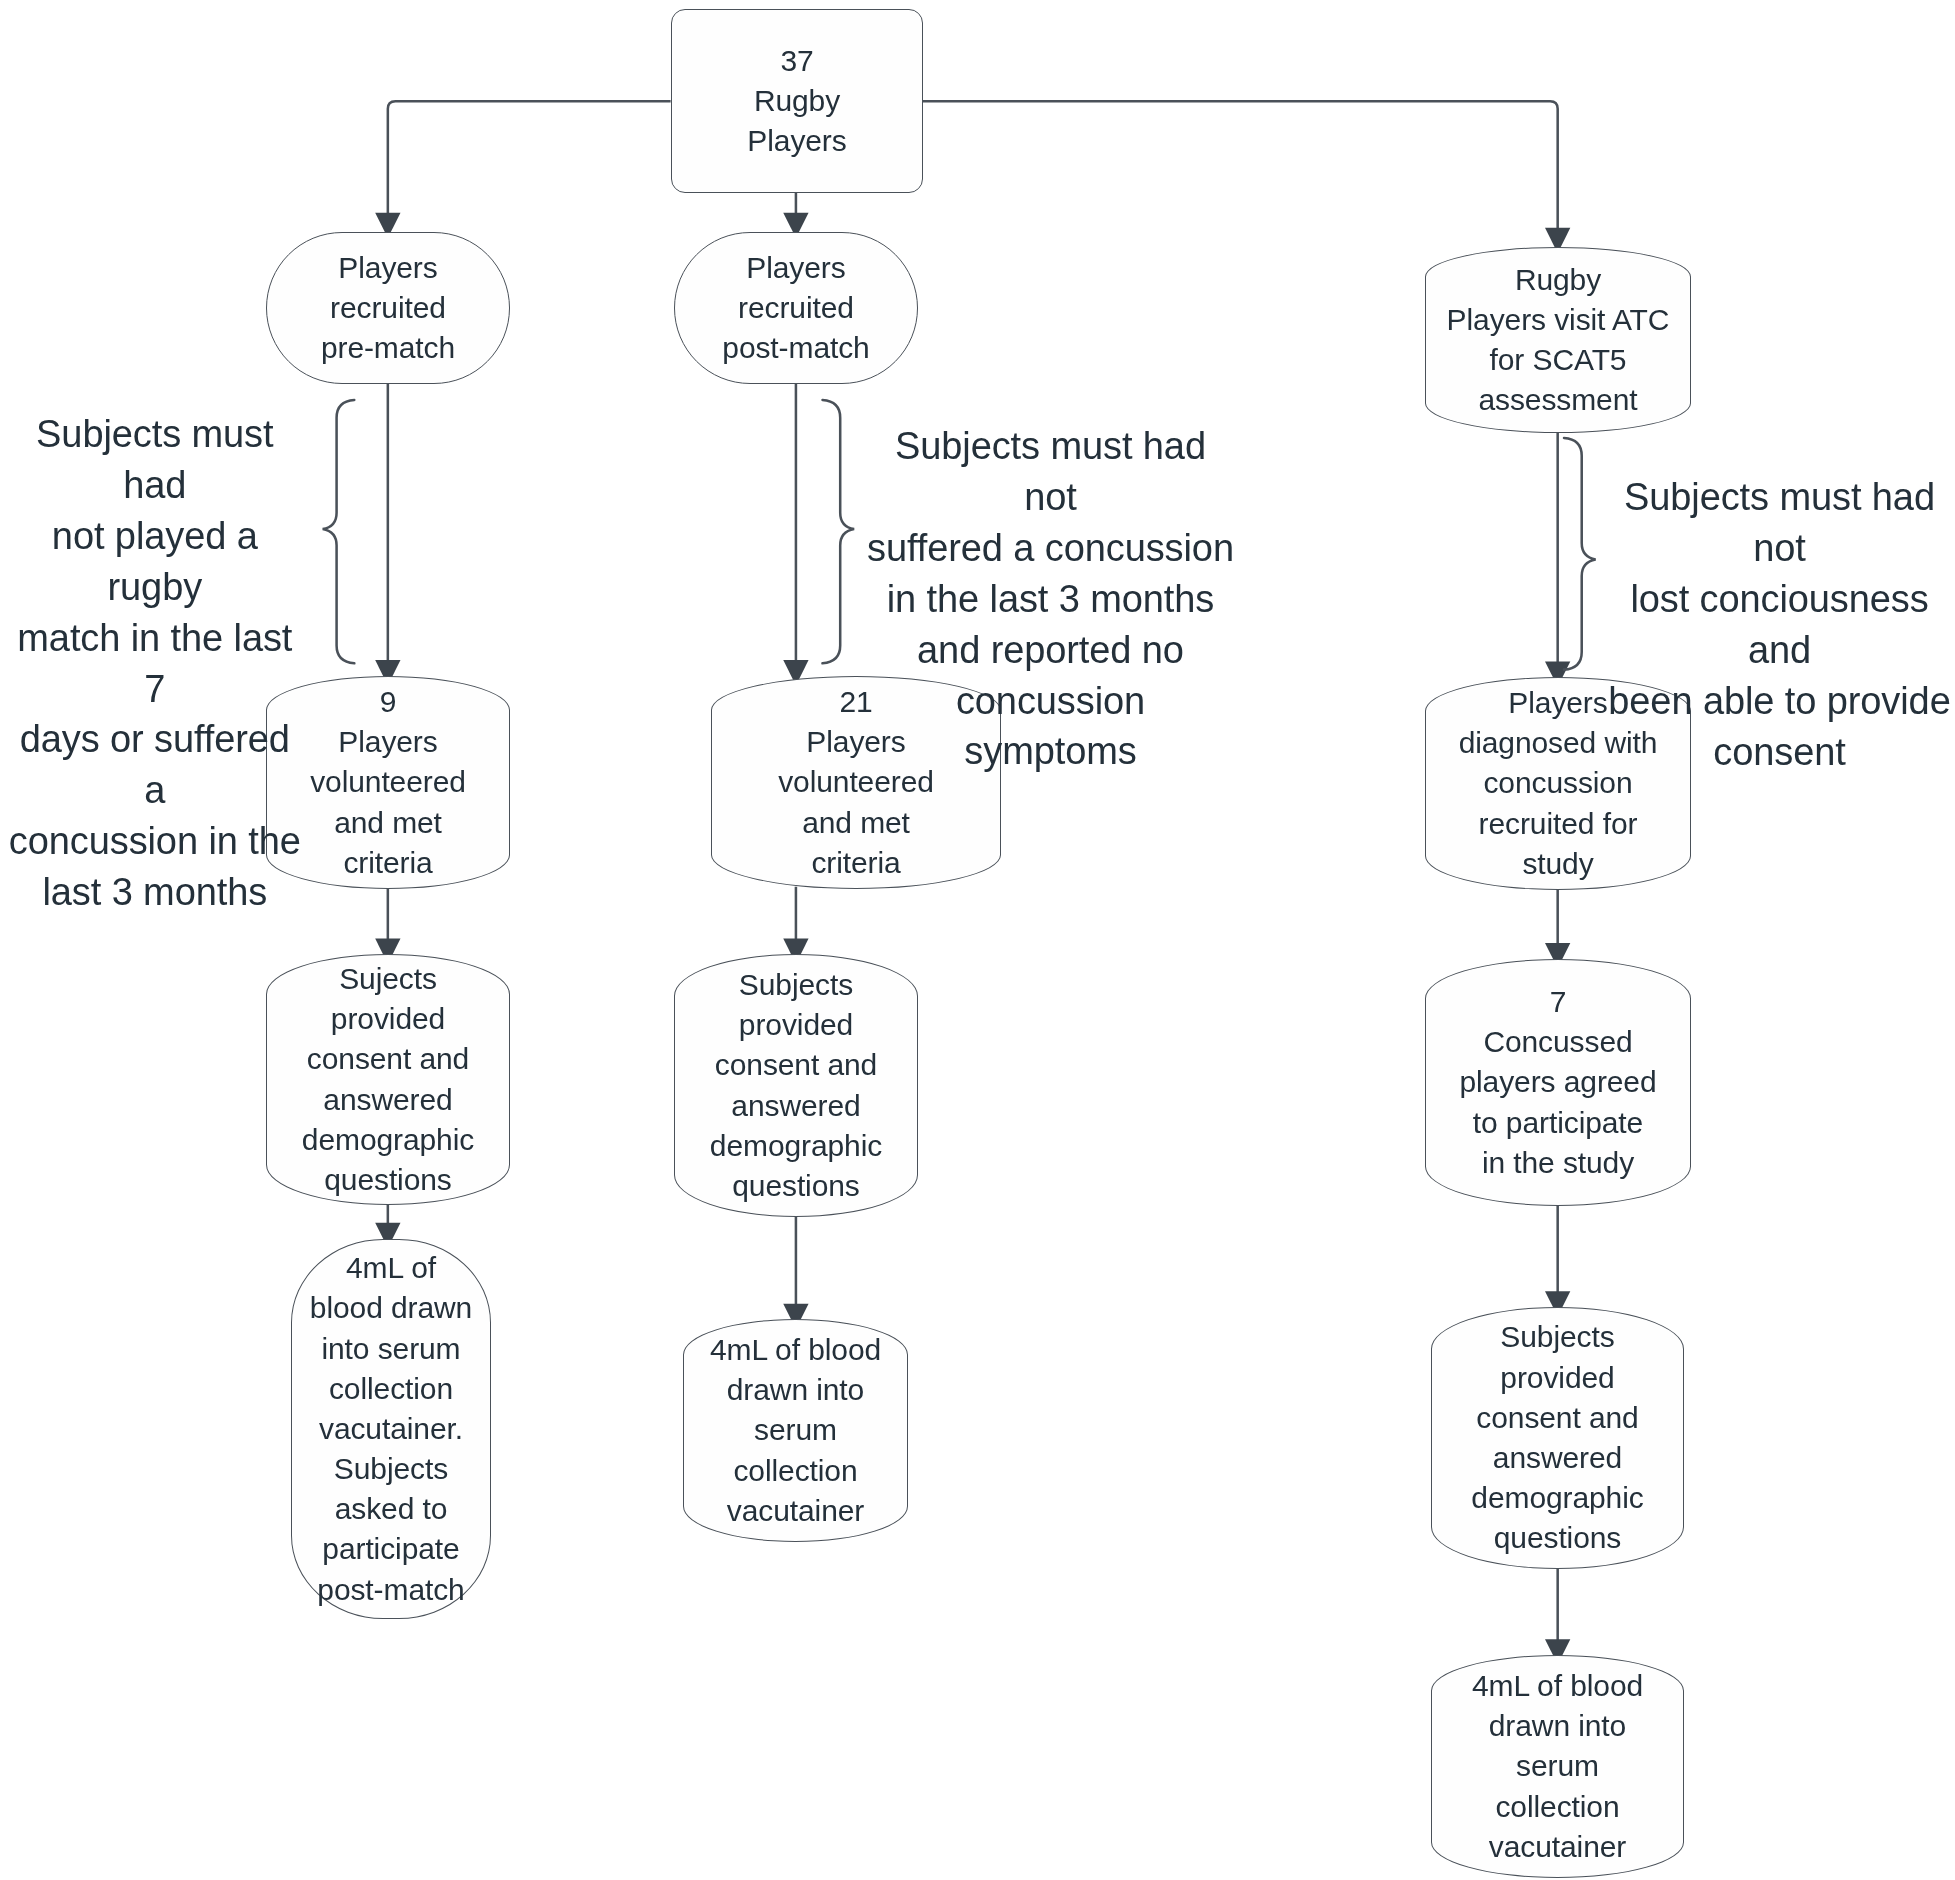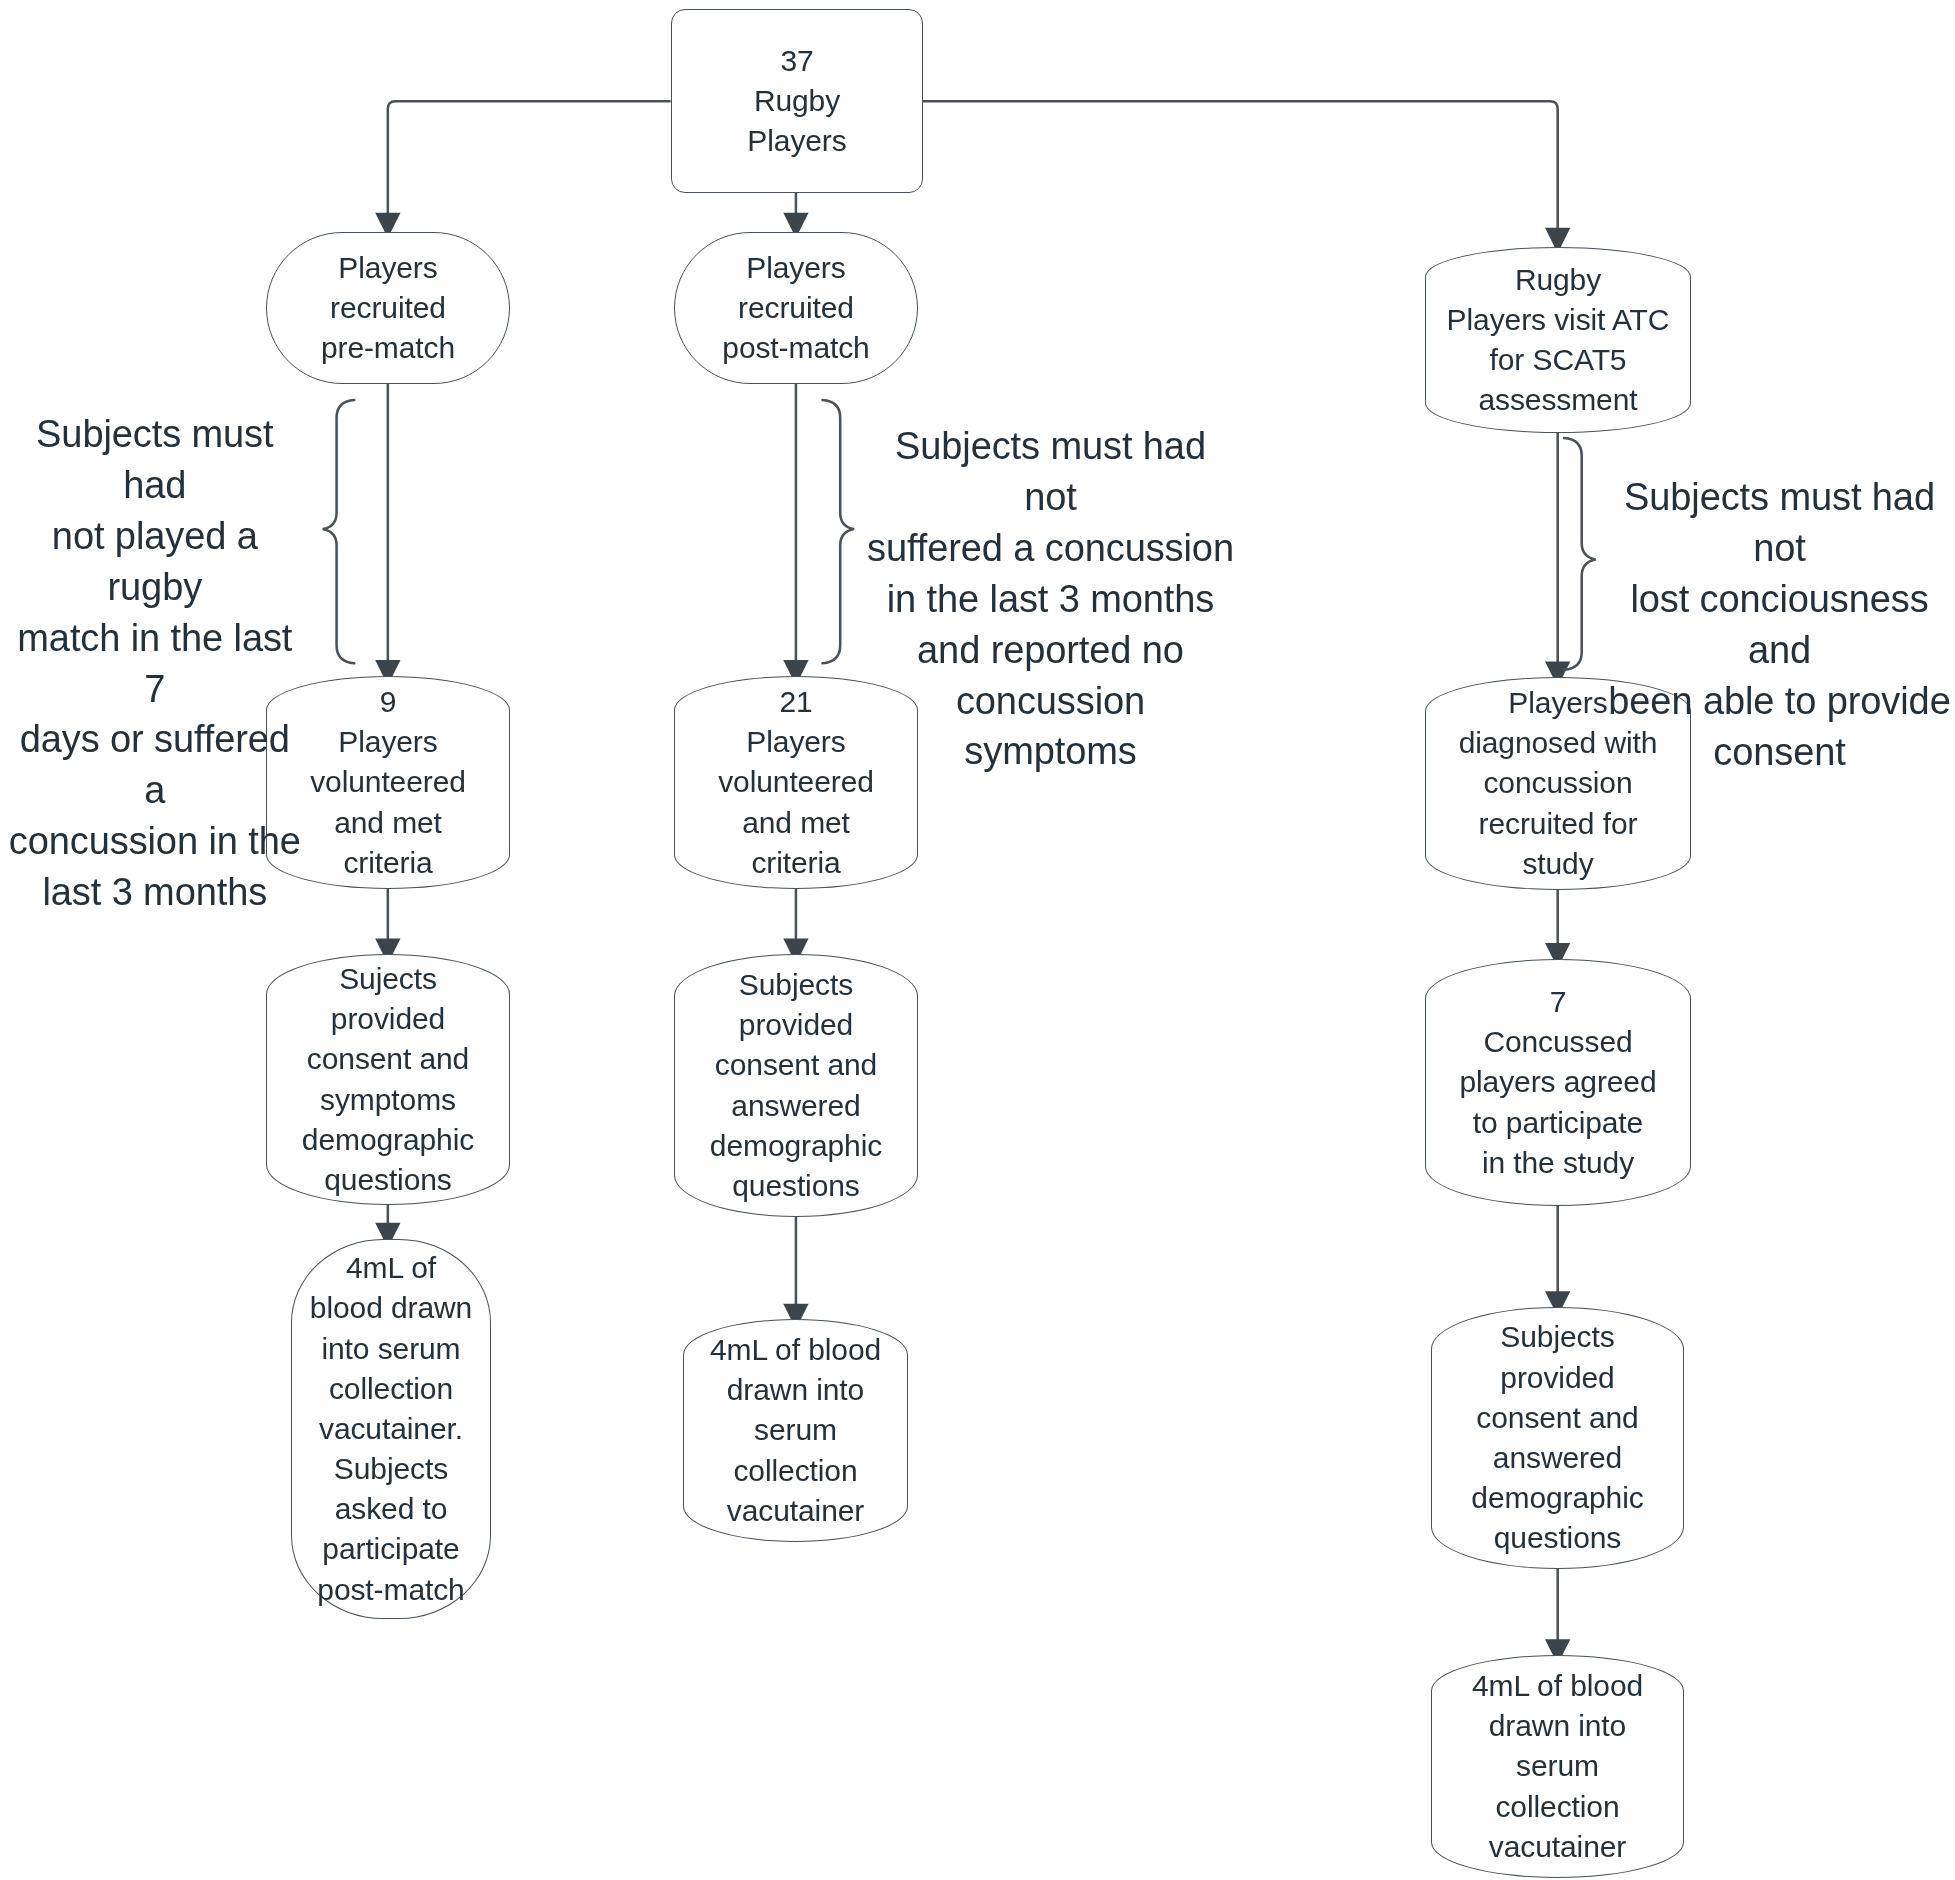--- a/index.html
+++ b/index.html
@@ -107,39 +107,39 @@
 
   <div class="node round" style="left:266px; top:676px; width:244px; height:213px;">9
 Players
 volunteered
 and met
 criteria</div>
 
   <div class="node round" style="left:266px; top:954px; width:244px; height:251px;">Sujects
 provided
 consent and
-symptoms
+answered
 demographic
 questions</div>
 
   <div class="node pill" style="left:291px; top:1239px; width:200px; height:380px;">4mL of
 blood drawn
 into serum
 collection
 vacutainer.
 Subjects
 asked to
 participate
 post-match</div>
 
   <div class="node stad" style="left:674px; top:232px; width:244px; height:152px;">Players
 recruited
 post-match</div>
 
-  <div class="node round" style="left:674px; top:676px; width:244px; height:213px;">21
+  <div class="node round" style="left:711px; top:676px; width:290px; height:213px;">21
 Players
 volunteered
 and met
 criteria</div>
 
   <div class="node round" style="left:674px; top:954px; width:244px; height:263px;">Subjects
 provided
 consent and
 answered
 demographic

